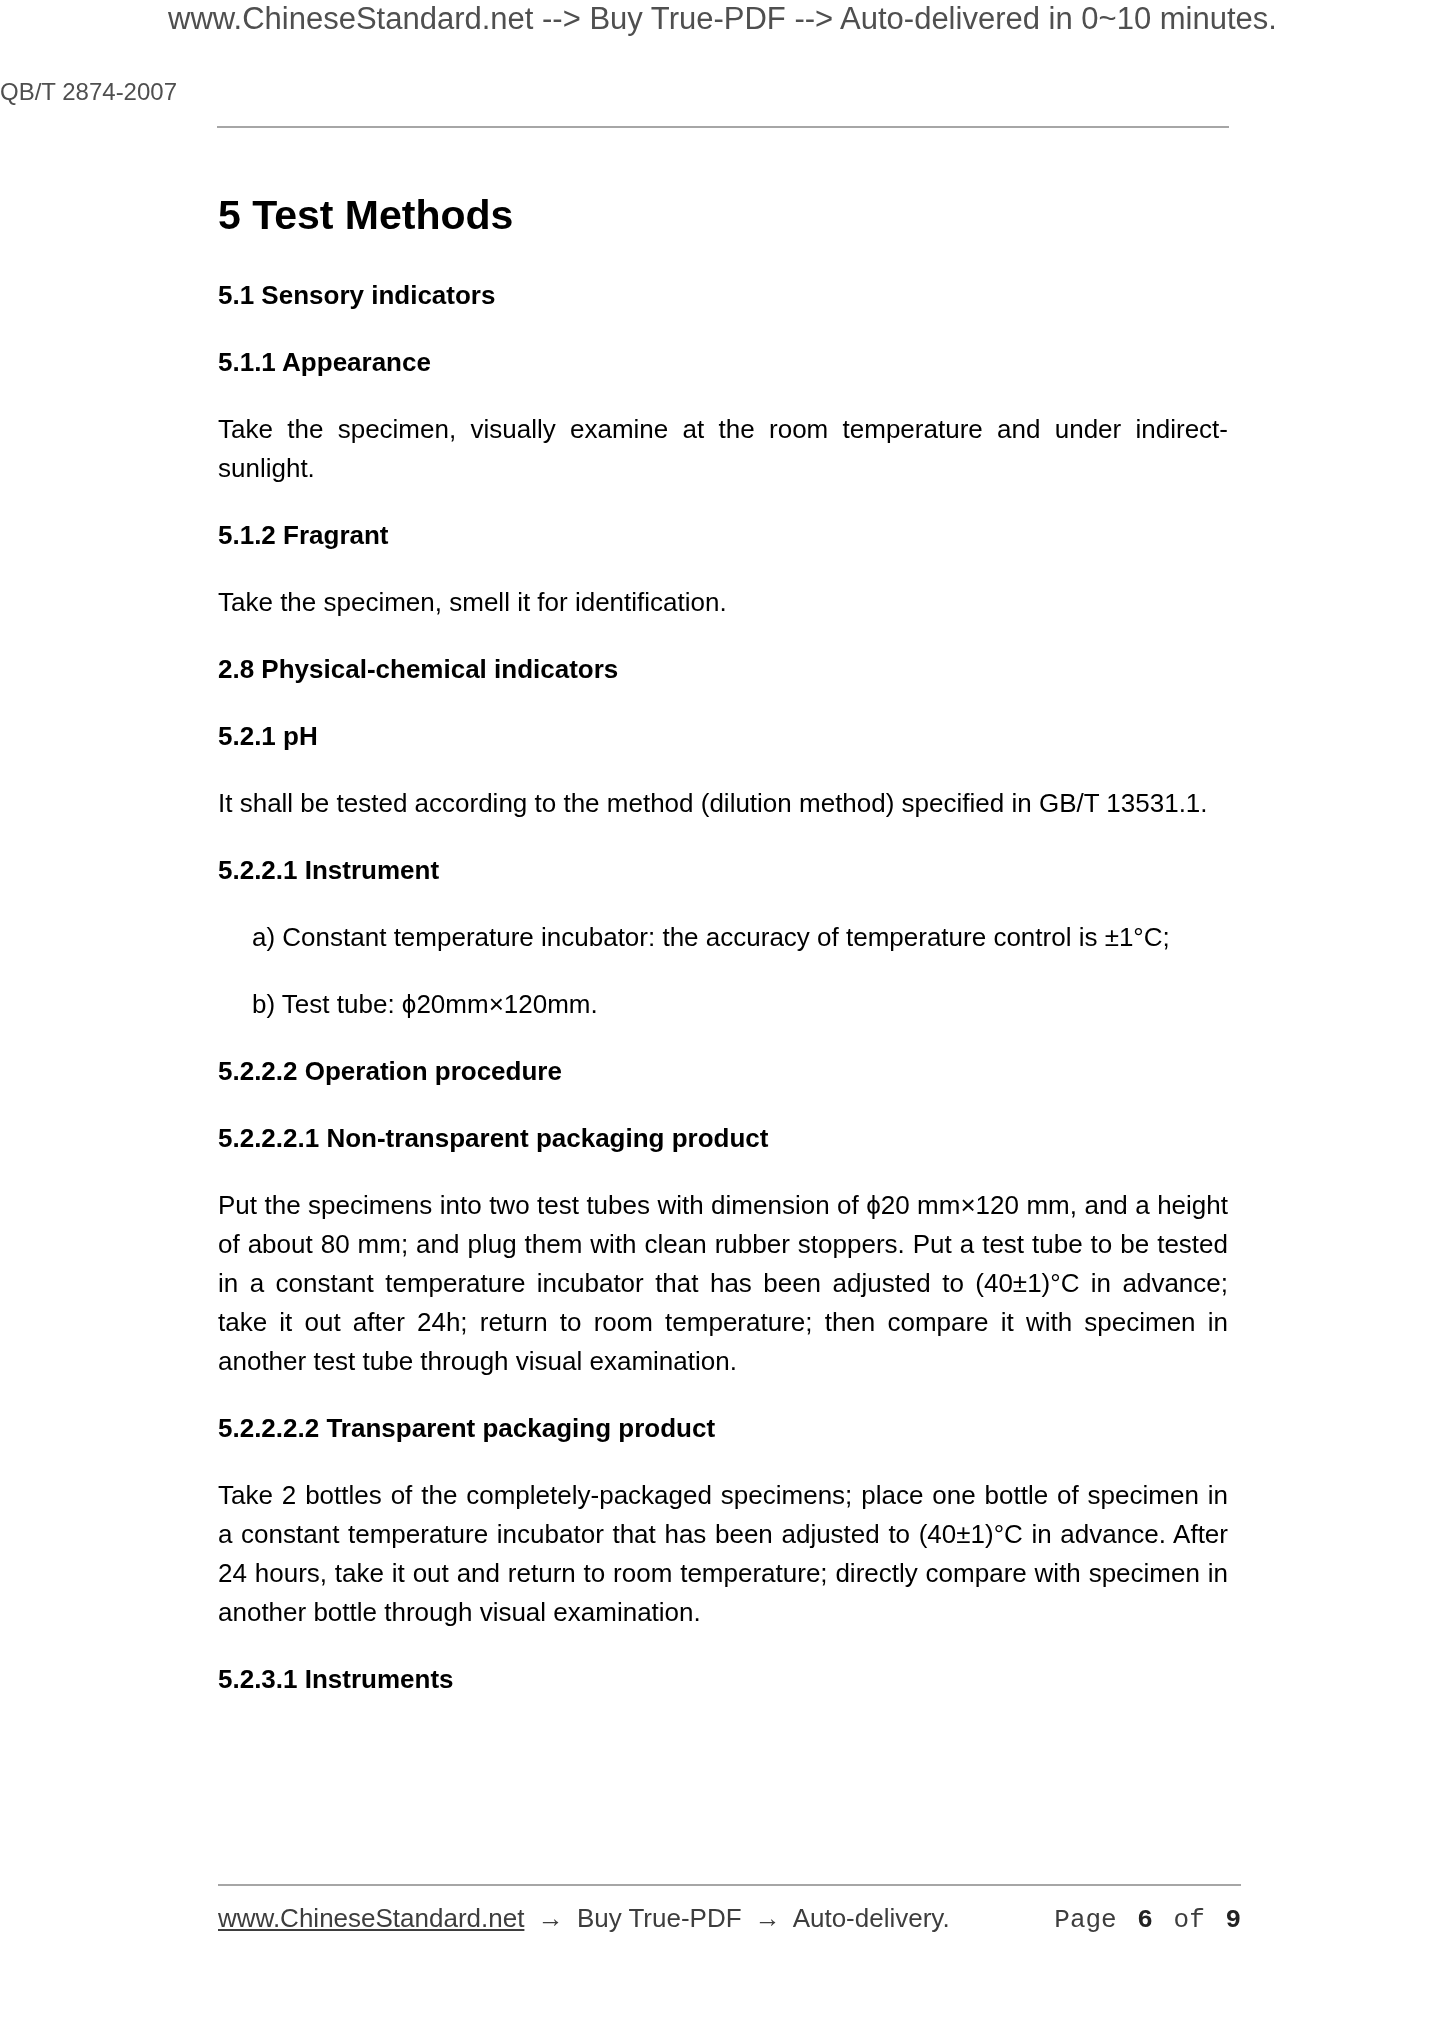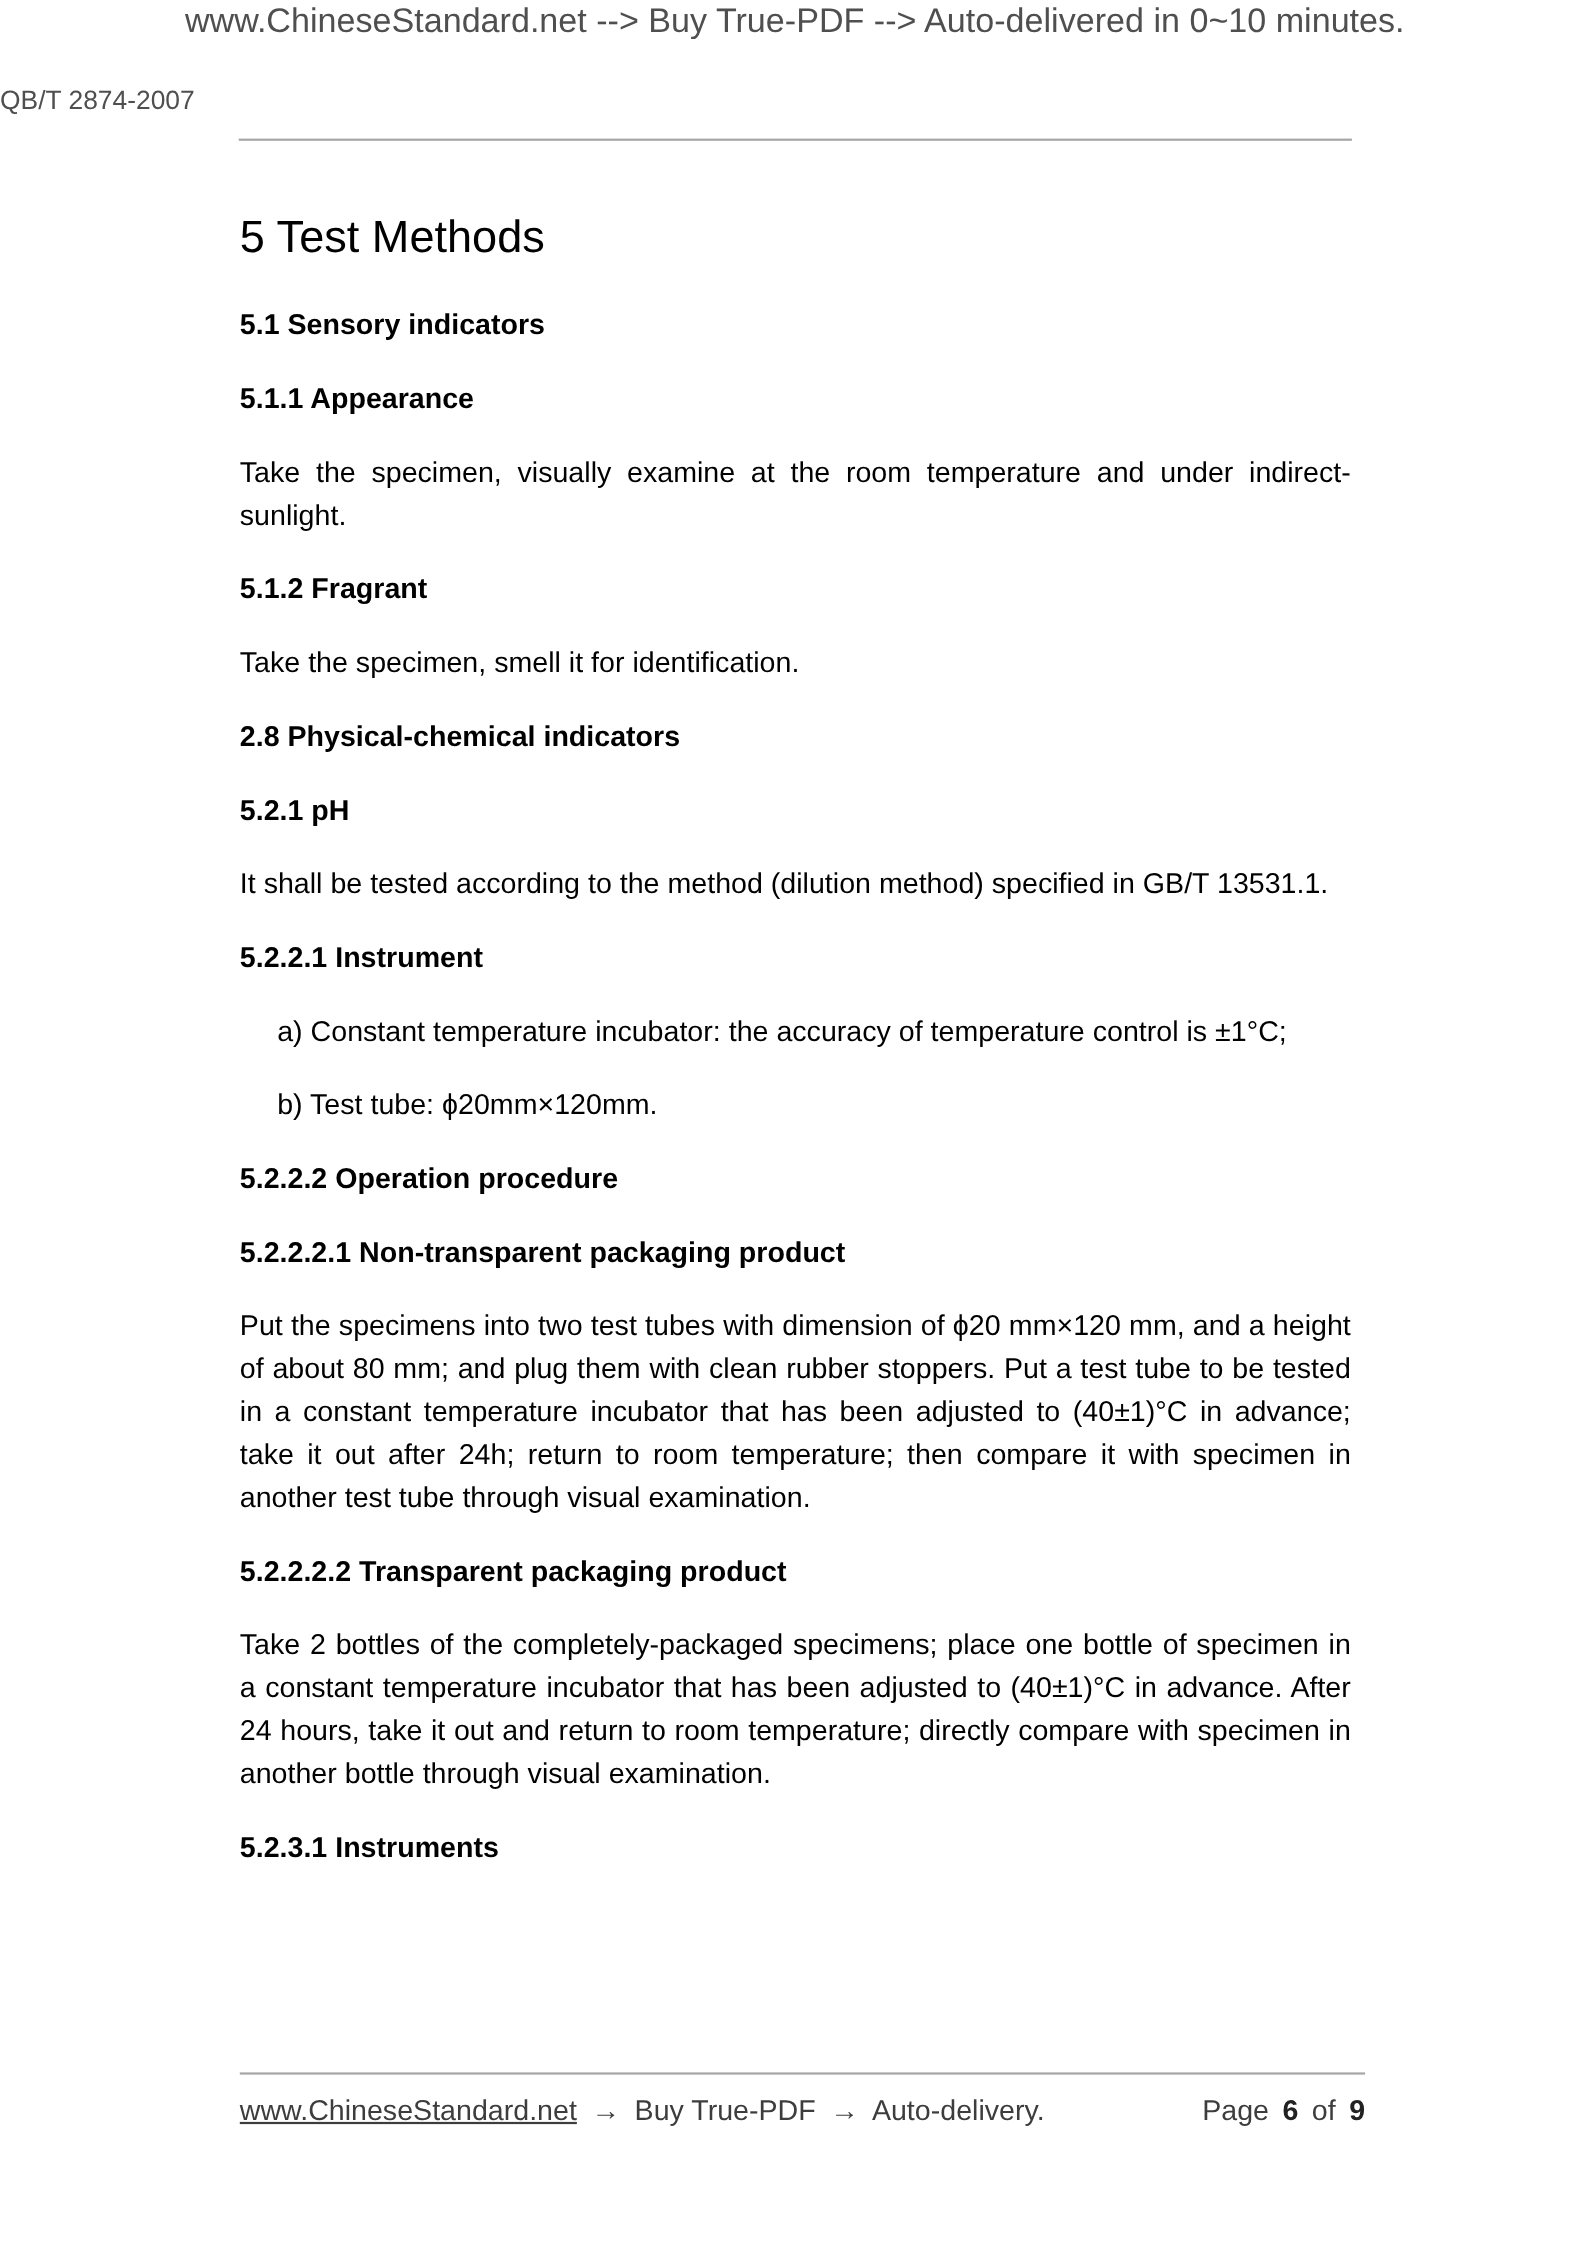--- a/index.html
+++ b/index.html
@@ -33,21 +33,21 @@
   }
   
   .content {
     margin: 63px 217px 0 218px; 
     width: 1010px;
   }
   .doc-title {
     margin: 16px 0 37px 0;
     font-size: 41px;
     line-height: 48px;
-    font-weight: normal;
+    font-weight: bold;
   }
   .block {
     margin-top: 28px;
     font-size: 26px;
     line-height: 39px;
   }
   .block.heading { font-weight: bold; }
   .block.paragraph { text-align: justify; }
   .block.list-item { padding-left: 34px; }
   
@@ -60,21 +60,21 @@
     padding-top: 15px;
     display: flex;
     justify-content: space-between;
     align-items: baseline;
     font-size: 26px;
     line-height: 34px;
     color: #3d3d3d;
   }
   .footer-left span { margin-right: 6px; }
   .footer-link { text-decoration: underline; cursor: pointer; }
-  .footer-page { word-spacing: 5px; }
+  .footer-page { word-spacing: 5px; font-family: Liberation Mono, monospace; }
   .footer-page b { color: #222222; }
 </style>
 </head>
 <body>
 
 <div class="page">
 
   <div>
     <div class="site-banner">www.ChineseStandard.net --&gt; Buy True-PDF --&gt; Auto-delivered in 0~10 minutes.</div>
     <div class="doc-number">QB/T 2874-2007</div>

